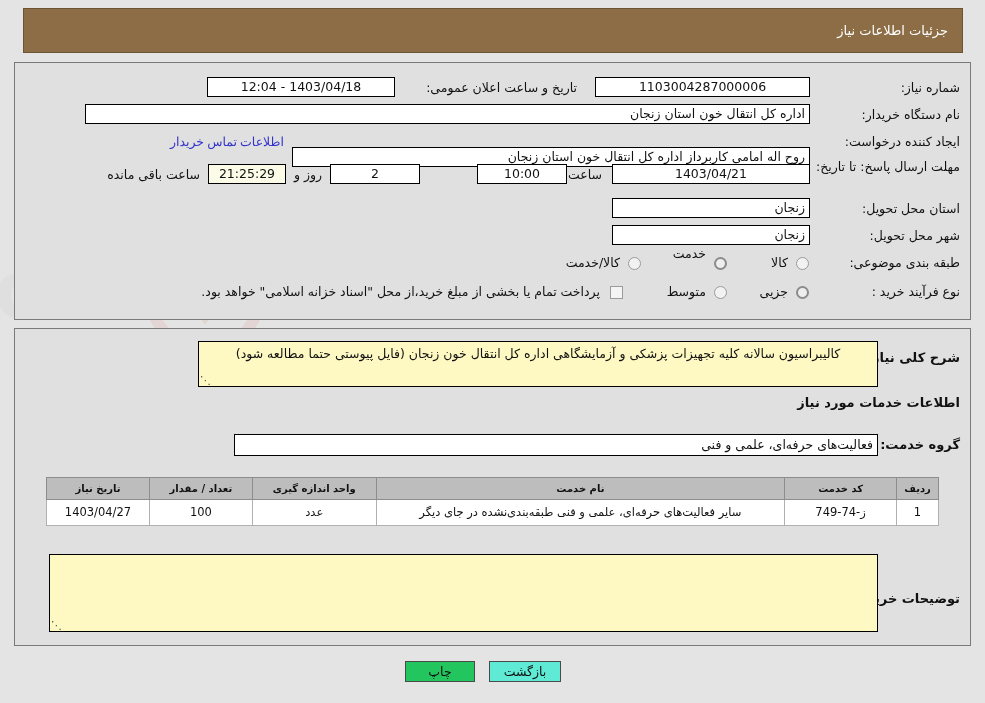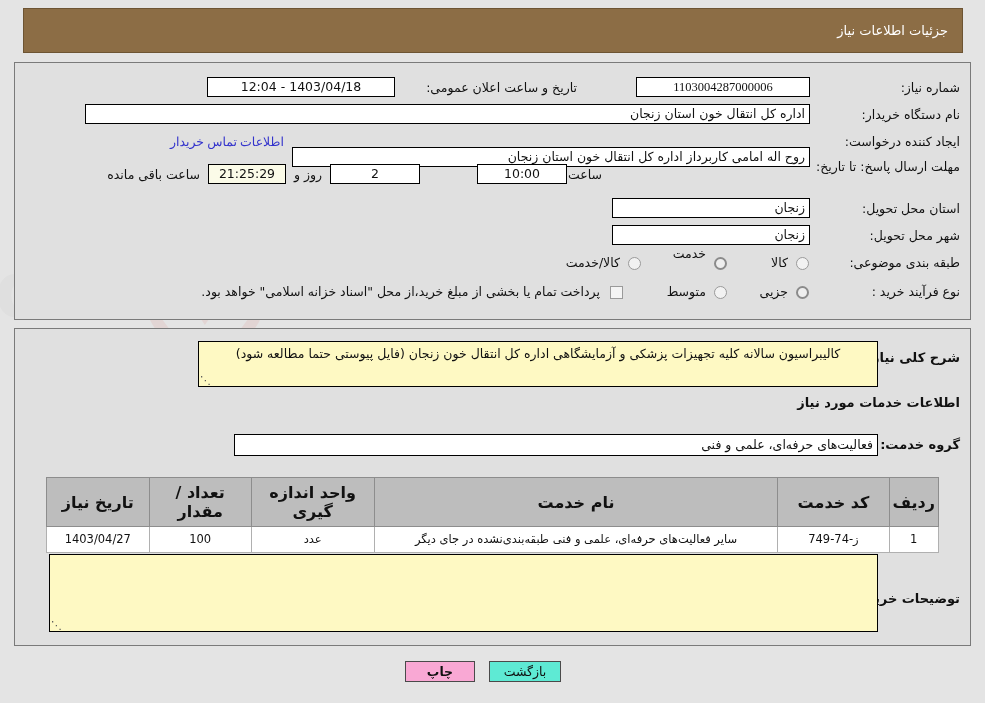--- a/index.html
+++ b/index.html
@@ -156,21 +156,21 @@
     position: absolute;
     border-collapse: collapse;
     font-size: 12px;
     color: #111;
     background: #fff;
   }
   table.grid th {
     background: #bdbdbd;
     border: 1px solid #8d8d8d;
     font-weight: bold;
-    font-size: 16px;
+    font-size: 10px;
     padding: 5px 3px;
     text-align: center;
     color: #111;
   }
   table.grid td {
     background: #ffffff;
     border: 1px solid #b0b0b0;
     padding: 5px 4px;
     text-align: center;
     font-size: 11.5px;
@@ -183,21 +183,21 @@
     position: absolute;
     height: 21px;
     line-height: 19px;
     font-size: 12.5px;
     text-align: center;
     border: 1px solid #4a4a4a;
     box-sizing: border-box;
     cursor: pointer;
     color: #111;
   }
-  .btn.print  { background: #f9a8d4; border-color: #4a4a4a; font-weight: bold; }
+  .btn.print  { background: #22c55e; border-color: #4a4a4a; }
   .btn.back   { background: #5eead4; border-color: #4a4a4a; }
 </style>
 </head>
 <body>
 
 <div id="page">
 
   <svg class="watermark" viewBox="0 0 985 260" xmlns="http://www.w3.org/2000/svg">
     <g opacity="0.30">
       <path d="M150 130 L205 108 L260 130 L260 175 Q260 215 205 238 Q150 215 150 175 Z" fill="none" stroke="#d98c84" stroke-width="11"></path>
@@ -211,33 +211,34 @@
     </g>
   </svg>
 
   <div class="header-bar">
     <div class="header-title">جزئیات اطلاعات نیاز</div>
   </div>
 
   <div class="panel" id="panel-top">
 
     <div class="lbl" style="right:10px; top:17px;">شماره نیاز:</div>
-    <div class="box center" style="right:160px; top:14px; width:174px;font-family:Liberation Serif, serif;">1103004287000006</div>
+    <div class="box center" style="right:160px; top:14px; width:215px;">1103004287000006</div>
 
     <div class="lbl" style="right:393px; top:17px;">تاریخ و ساعت اعلان عمومی:</div>
     <div class="box center" style="right:575px; top:14px; width:188px;">1403/04/18 - 12:04</div>
 
     <div class="lbl" style="right:10px; top:44px;">نام دستگاه خریدار:</div>
     <div class="box right" style="right:160px; top:41px; width:725px;">اداره کل انتقال خون استان زنجان</div>
 
     <div class="lbl" style="right:10px; top:71px;">ایجاد کننده درخواست:</div>
     <div class="box right" style="right:160px; top:84px; width:518px;">روح اله  امامی کاربرداز اداره کل انتقال خون استان زنجان</div>
     <div class="link" style="right:686px; top:71px;">اطلاعات تماس خریدار</div>
 
     <div class="lbl two-line" style="right:10px; top:62px; width:150px; top:96px;">مهلت ارسال پاسخ: تا تاریخ:</div>
+    <div class="box center" style="right:160px; top:101px; width:198px;">1403/04/21</div>
     <div class="plain" style="right:368px; top:104px;">ساعت</div>
     <div class="box center" style="right:403px; top:101px; width:90px;">10:00</div>
     <div class="box center" style="right:550px; top:101px; width:90px;">2</div>
     <div class="plain" style="right:648px; top:104px;">روز و</div>
     <div class="box center yellow" style="right:684px; top:101px; width:78px;">21:25:29</div>
     <div class="plain" style="right:770px; top:104px;">ساعت باقی مانده</div>
 
     <div class="lbl" style="right:10px; top:138px;">استان محل تحویل:</div>
     <div class="box right" style="right:160px; top:135px; width:198px;">زنجان</div>
 

